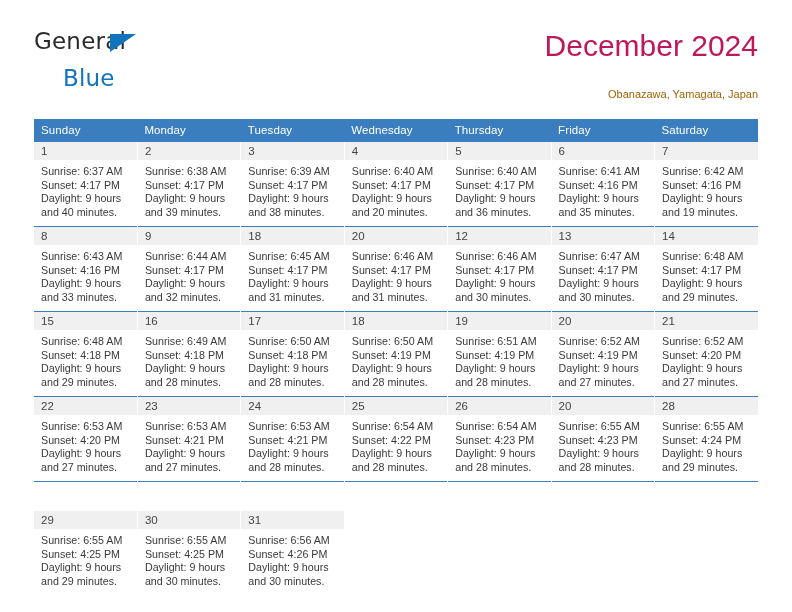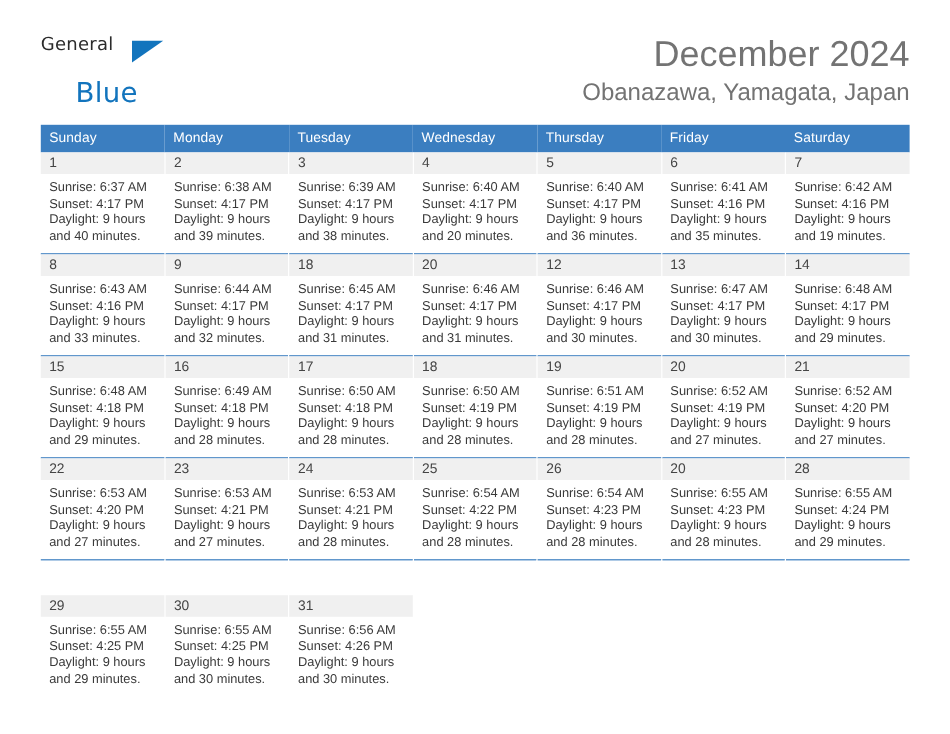--- a/index.html
+++ b/index.html
@@ -33,21 +33,21 @@
     position: absolute;
     left: 0;
     top: 0;
     width: 260px;
     height: 64px;
   }
   .brand-general {
     position: absolute;
     left: 0;
     top: 0;
-    font-size: 15px;
+    font-size: 23px;
     letter-spacing: 0.2px;
     color: #2b2b2b;
     font-family: "DejaVu Sans", sans-serif;
   }
   .brand-triangle {
     position: absolute;
     left: 76px;
     top: 6px;
     width: 0;
     height: 0;
@@ -65,38 +65,38 @@
   }
 
   .title-block {
     position: absolute;
     right: 0;
     top: 0;
     text-align: right;
   }
   .cal-title {
     font-size: 30px;
-    color: #737373;
+    color: #be185d;
     font-weight: normal;
     line-height: 36px;
     white-space: nowrap;
   }
   .cal-subtitle {
-    margin-top: 4px;
-    font-size: 20px;
-    color: #737373;
+    margin-top: 21px;
+    font-size: 11px;
+    color: #a16207;
     line-height: 18px;
     white-space: nowrap;
   }
 
   
   .calendar {
     position: absolute;
     left: 34px;
-    top: 104px;
+    top: 119px;
     width: 724px;
     border-collapse: collapse;
     table-layout: fixed;
   }
   .calendar th {
     background: #3b7ec0;
     color: #ffffff;
     font-size: 11.5px;
     font-weight: normal;
     text-align: left;

